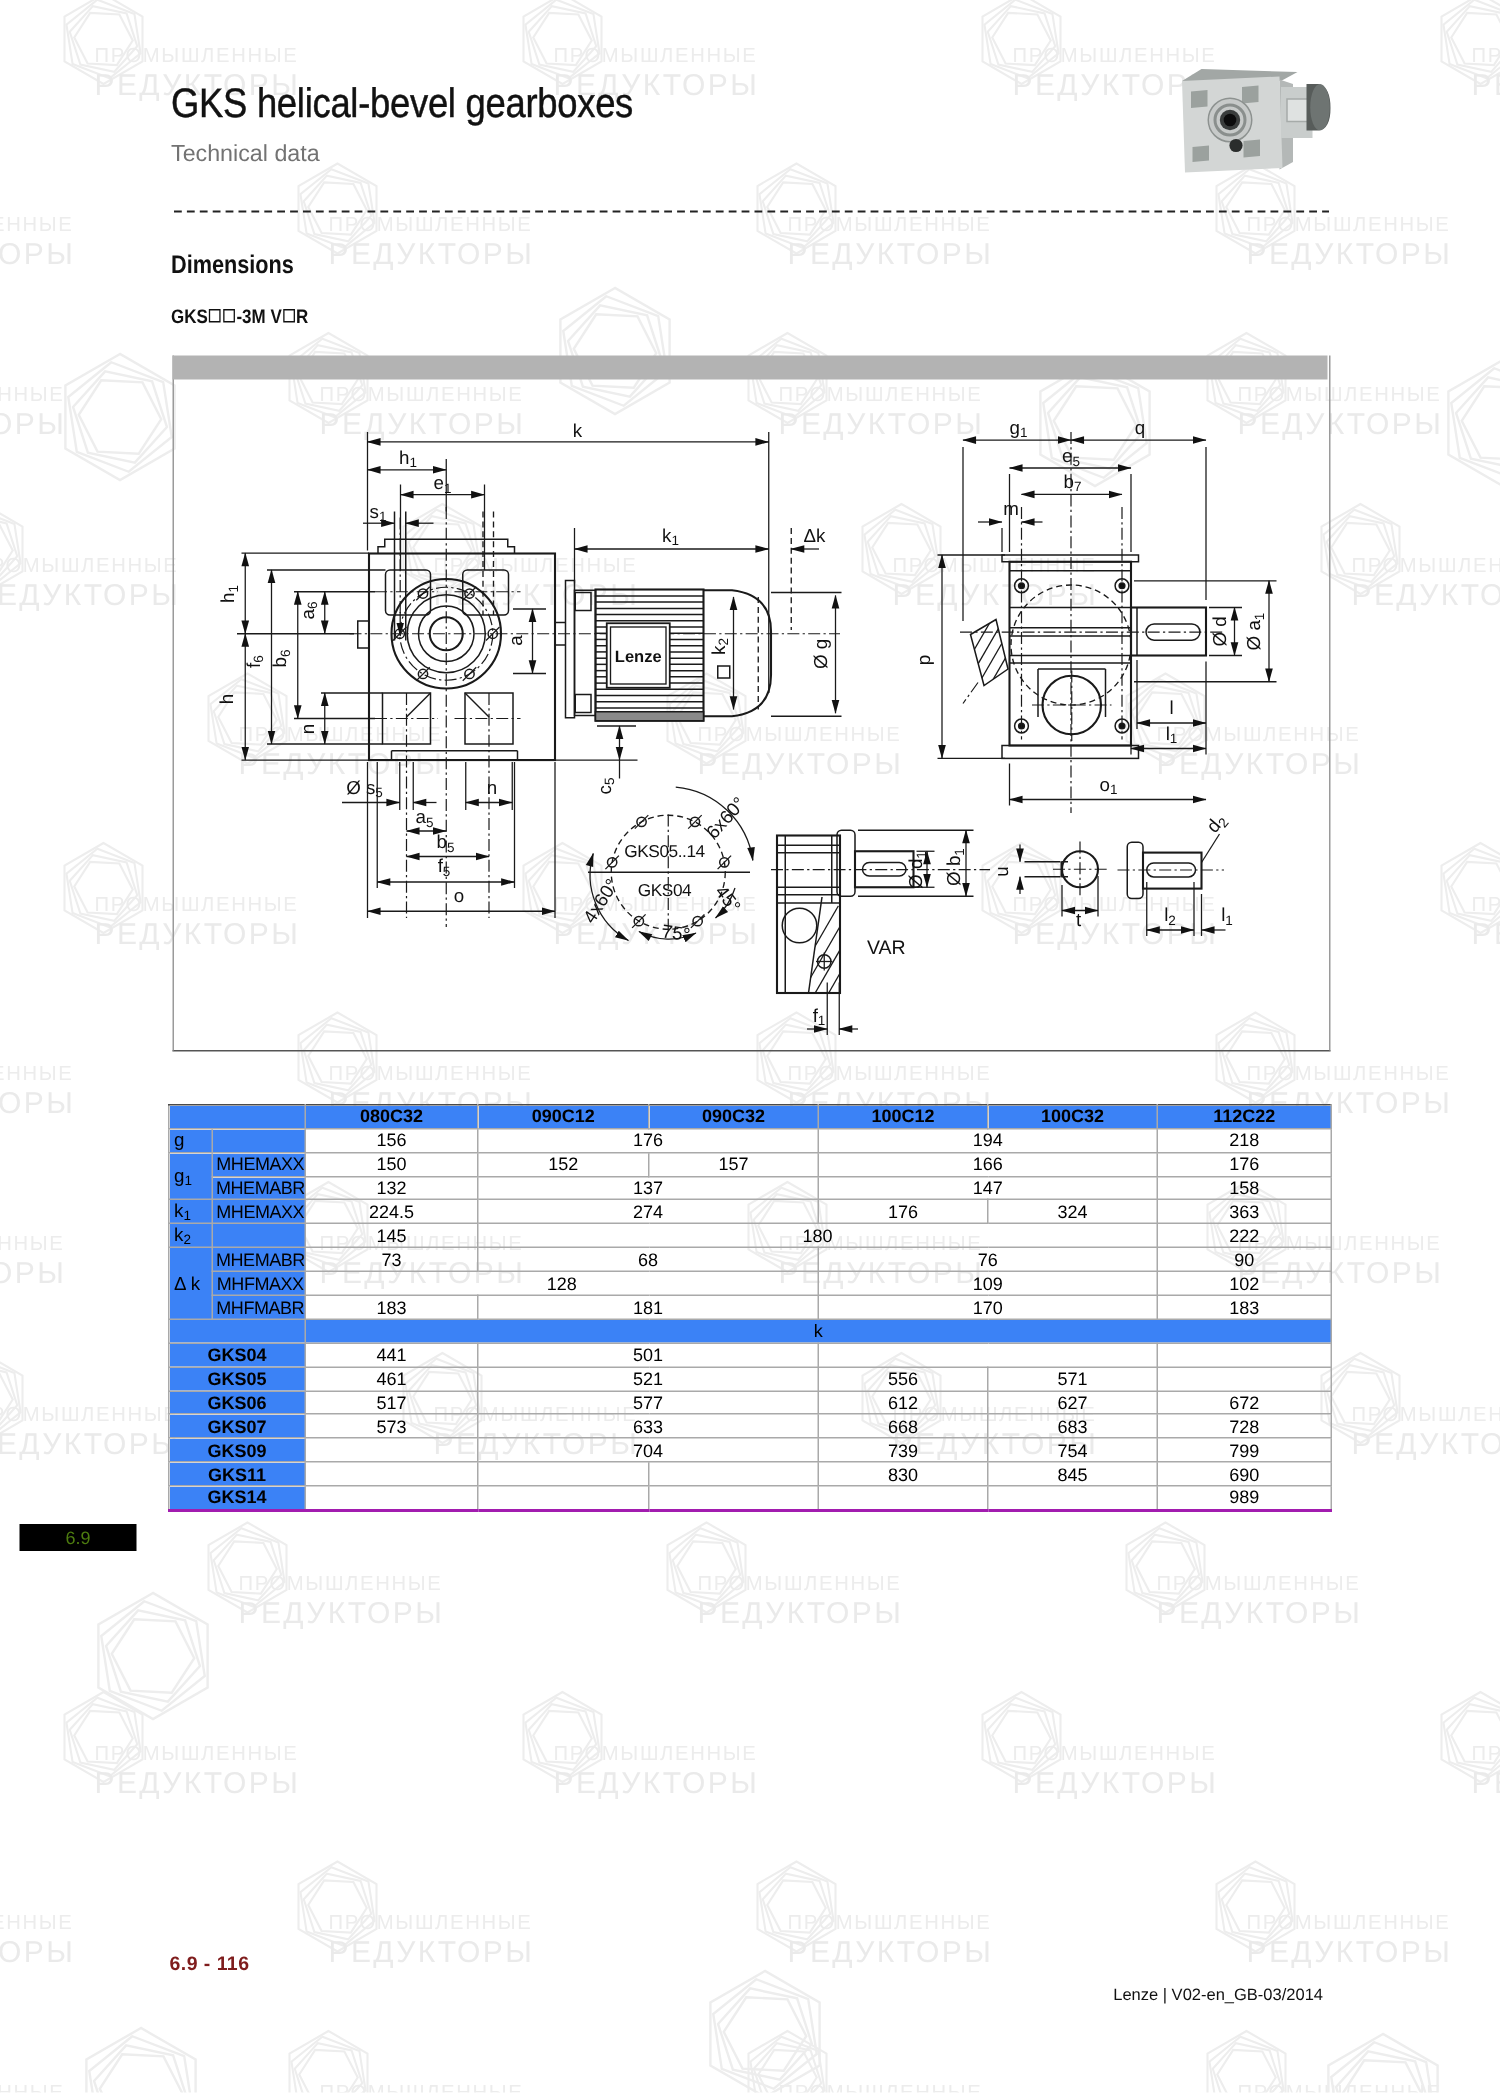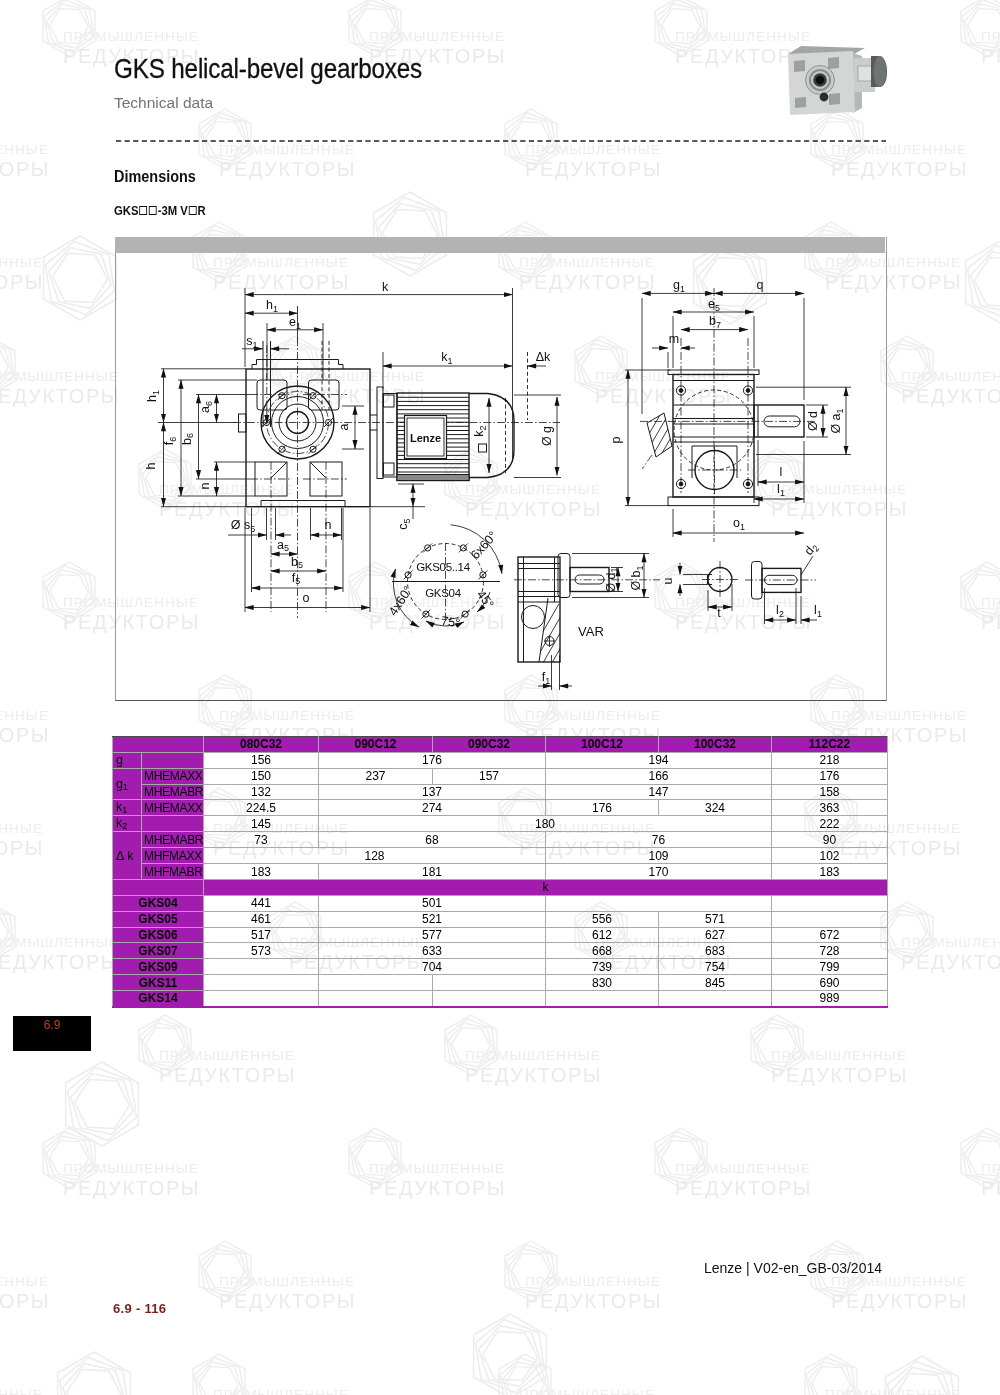--- a/index.html
+++ b/index.html
@@ -16,31 +16,31 @@
 #code{position:absolute;left:114px;top:203px;font-size:13px;font-weight:bold;color:#111;transform:scaleX(0.87);transform-origin:left top}
 .sq{display:inline-block;width:7px;height:7px;border:1.2px solid #111;margin:0 1px;vertical-align:0px}
 #dbox{position:absolute;left:115px;top:237px;width:770px;height:463px;
   border-left:1px solid #9a9a9a;border-right:1px solid #9a9a9a;border-bottom:1px solid #555}
 #dbar{position:absolute;left:115px;top:237px;width:770px;height:15.5px;background:#b3b3b3}
 #tbl{position:absolute;left:112px;top:736px;width:775px;border-collapse:collapse;table-layout:fixed;
   font-size:12px;color:#000;border:1.5px solid #4a4a4a}
 #tbl td{border:1px solid #a9a9a9;padding:0;text-align:center;vertical-align:middle;height:14.87px;
   overflow:hidden;white-space:nowrap}
 #tbl td sub{font-size:9px;vertical-align:-2px}
-#tbl .lab{background:#a21caf}
+#tbl .lab{background:#3b82f6}
 #tbl .hb{font-weight:bold}
 #tbl .la{text-align:left;padding-left:3px;font-size:12.5px}
-#tbl .lb{text-align:left;padding-left:2px;font-size:12px;letter-spacing:-0.3px}
+#tbl .lb{text-align:center;padding-left:2px;font-size:12px;letter-spacing:-0.3px}
 #tbl .gk{font-weight:bold}
 #tbl tr.tk td{border-top:1.6px solid #4a4a4a}
 #tbl tr:last-child td{border-bottom:2px solid #a21caf}
-#tab69{position:absolute;left:13px;top:1016px;width:78px;height:35px;background:#000;color:#c2410c;
+#tab69{position:absolute;left:13px;top:1016px;width:78px;height:18px;background:#000;color:#4d7c0f;
   font-size:12px;text-align:center;line-height:18px}
 #fleft{position:absolute;left:113px;top:1301px;font-size:13px;font-weight:bold;letter-spacing:0.3px;color:#7f1d1d}
-#fright{position:absolute;right:118px;top:1260px;font-size:14px;color:#111}
+#fright{position:absolute;right:118px;top:1324px;font-size:11px;color:#111}
 </style></head>
 <body>
 
 <svg style="position:absolute;left:0;top:0" width="1000" height="1395" viewBox="0 0 1000 1395">
 <defs>
       <g id="wl">
 <g stroke="#ededed" fill="none" stroke-width="1.4">
 <polygon points="29.0,10.0 3.0,25.0 3.0,55.0 29.0,70.0 55.0,55.0 55.0,25.0"></polygon>
 <polygon points="24.9,13.8 4.3,30.5 8.4,56.7 33.1,66.2 53.7,49.5 49.6,23.3"></polygon>
 <polygon points="21.9,18.1 6.5,35.2 13.6,57.1 36.1,61.9 51.5,44.8 44.4,22.9"></polygon>
@@ -559,21 +559,21 @@
         <td class="lab lb"></td>
         <td>156</td>
         <td colspan="2">176</td>
         <td colspan="2">194</td>
         <td>218</td>
       </tr>
       <tr class="tk">
         <td class="lab la" rowspan="2">g<sub>1</sub></td>
         <td class="lab lb">MHEMAXX</td>
         <td>150</td>
-        <td>237</td>
+        <td>152</td>
         <td>157</td>
         <td colspan="2">166</td>
         <td>176</td>
       </tr>
       <tr>
         <td class="lab lb">MHEMABR</td>
         <td>132</td>
         <td colspan="2">137</td>
         <td colspan="2">147</td>
         <td>158</td>

